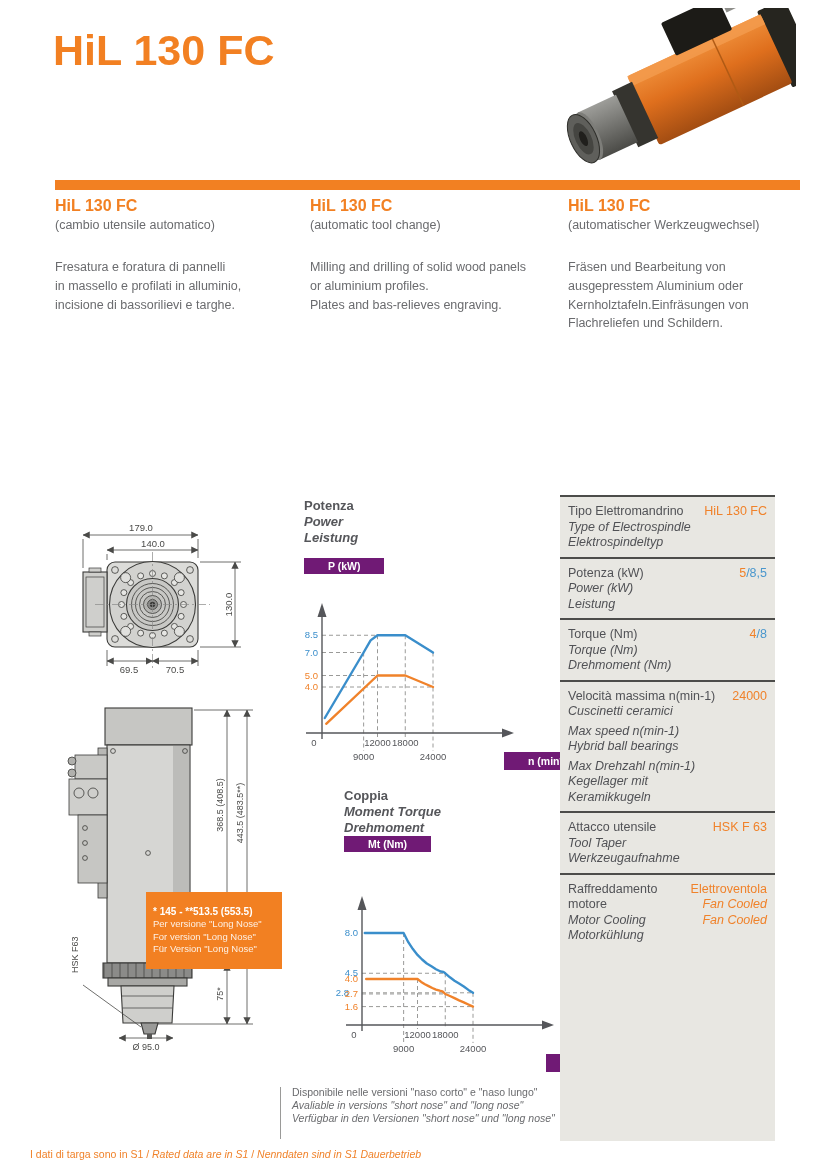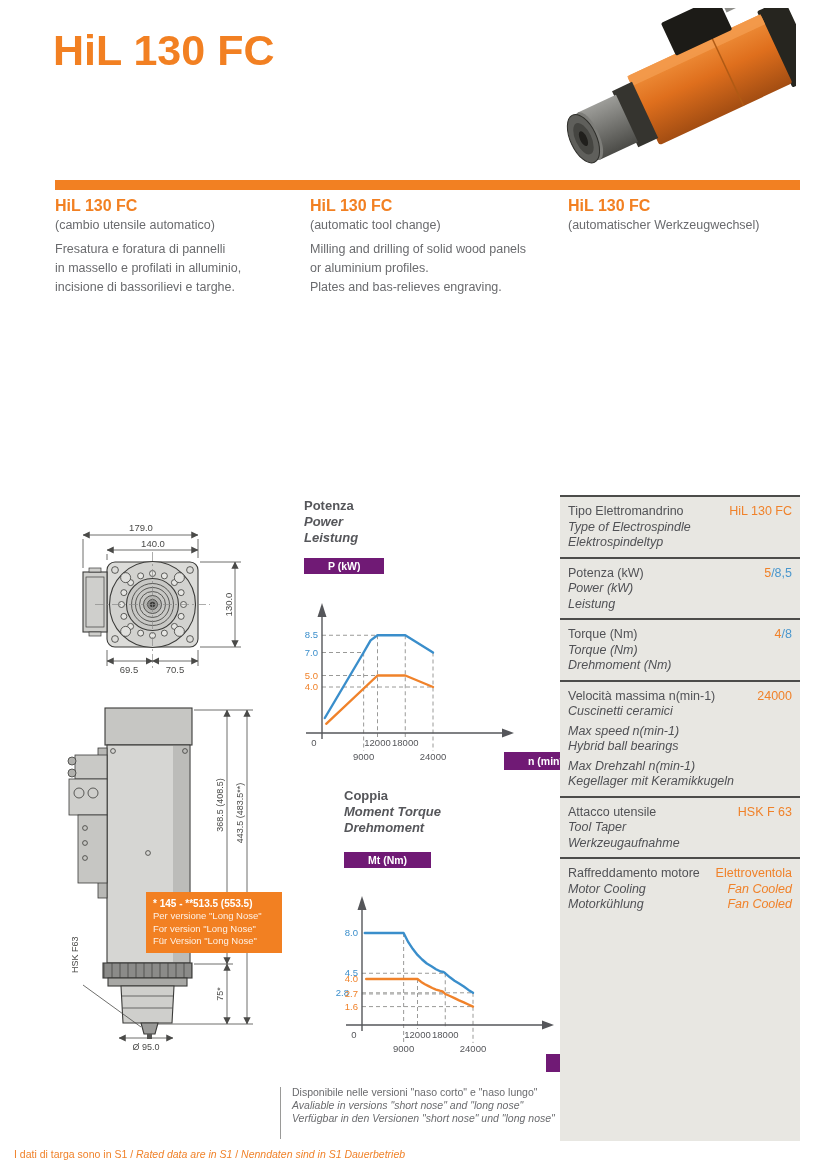--- a/index.html
+++ b/index.html
@@ -10,67 +10,67 @@
   
   .main-title{position:absolute;left:53px;top:26px;font-size:43px;font-weight:800;
               letter-spacing:0px;color:#f28022;}
   .sub-title{position:absolute;left:56px;top:79px;font-size:17px;font-weight:700;
              letter-spacing:1.2px;color:#58595b;}
   .divider-bar{position:absolute;left:55px;top:180px;width:745px;height:10px;background:#f28022;}
 
   
   .intro-col{position:absolute;top:197px;width:238px;}
   .intro-head{font-size:16px;font-weight:700;color:#f28022;margin-bottom:3px;}
-  .intro-sub{font-size:12.5px;color:#6a6b6e;margin-bottom:8px;}
+  .intro-sub{font-size:12.5px;color:#6a6b6e;margin-bottom:26px;}
   .intro-body{font-size:12.5px;line-height:1.5;color:#6a6b6e;white-space:pre-line;}
 
   
   .chart{position:absolute;width:262px;}
   .chart-title{position:absolute;left:8px;top:2px;font-size:13px;font-weight:700;
                color:#55565a;line-height:16px;}
   .chart-title .it{font-style:italic;}
   .badge{position:absolute;background:#701a75;color:#fff;font-size:10.5px;font-weight:700;
          padding:2px 24px;white-space:nowrap;}
   .svg-mount{position:absolute;left:0;width:262px;}
   #chart-power{left:296px;top:496px;height:292px;}
   #chart-power .badge-y{left:8px;top:62px;}
   #chart-power .svg-mount{top:95px;height:192px;}
   #chart-power .badge-x{left:208px;top:256px;}
   #chart-torque{left:296px;top:786px;height:302px;margin-left:40px;}
-  #chart-torque .badge-y{left:8px;top:66px;text-align:right;}
+  #chart-torque .badge-y{left:8px;top:50px;text-align:right;}
   #chart-torque .svg-mount{top:98px;height:202px;}
   #chart-torque .badge-x{left:210px;top:268px;}
 
   
-  .spec-table{position:absolute;left:560px;top:495px;width:240px;height:646px;
+  .spec-table{position:absolute;left:560px;top:495px;width:215px;height:646px;
               background:#e8e7e2;border-top:2px solid #4c4c4a;box-sizing:border-box;}
   .spec-row{display:flex;justify-content:space-between;align-items:flex-start;
             padding:7px 8px 6px 8px;border-bottom:2px solid #4c4c4a;font-size:12.5px;line-height:15.5px;}
   .spec-row:last-child{border-bottom:none;}
   .spec-labels{color:#515256;}
   .spec-group{margin-bottom:4px;}
   .spec-group:last-child{margin-bottom:0;}
   .spec-values{text-align:right;white-space:nowrap;font-weight:400;}
   .spec-line.i, .spec-vline.i{font-style:italic;}
   .c-o{color:#f0822a;}
   .c-b{color:#4a97cd;}
 
   
   .callout{position:absolute;left:146px;top:892px;width:136px;background:#f28022;
-           box-sizing:border-box;padding:5px 7px;color:#fff;}
+           box-sizing:border-box;padding:13px 7px;color:#fff;}
   .callout .l1{font-size:10px;font-weight:700;line-height:13px;}
   .callout .ln{font-size:9.5px;line-height:12.5px;color:rgba(255,255,255,0.88);}
 
   
   .foot{position:absolute;top:1086px;font-size:10.5px;line-height:13px;color:#6a6b6e;}
   #foot-left{left:30px;width:248px;}
   #foot-mid{left:292px;width:290px;}
   .foot-div{position:absolute;left:280px;top:1087px;width:1px;height:52px;background:#9a9a98;}
   .foot-line.i{font-style:italic;}
-  .foot-bottom{position:absolute;left:14px;top:1148px;font-size:10.5px;color:#f0822a;}
+  .foot-bottom{position:absolute;left:30px;top:1148px;font-size:10.5px;color:#f0822a;}
   .foot-bottom .i{font-style:italic;}
 
   svg text{font-family:"Liberation Sans", sans-serif;}
 </style>
 </head>
 <body>
 
 <div class="page">
 
   <div class="main-title">HiL 130 FC</div>
@@ -118,20 +118,24 @@
   <div class="intro-col" style="left:310px;">
     <div class="intro-head">HiL 130 FC</div>
     <div class="intro-sub">(automatic tool change)</div>
     <div class="intro-body">Milling and drilling of solid wood panels
 or aluminium profiles.
 Plates and bas-relieves engraving.</div>
   </div>
   <div class="intro-col" style="left:568px;width:232px;">
     <div class="intro-head">HiL 130 FC</div>
     <div class="intro-sub">(automatischer Werkzeugwechsel)</div>
+    <div class="intro-body">Fräsen und Bearbeitung von
+ausgepresstem Aluminium oder
+Kernholztafeln.Einfräsungen von
+Flachreliefen und Schildern.</div>
   </div>
 
   <svg class="abs" style="left:45px;top:498px;" width="245" height="200" viewBox="0 0 245 200">
     <defs>
       <marker id="arrF" viewBox="0 0 8 8" refX="7.5" refY="4" markerWidth="9" markerHeight="9" orient="auto-start-reverse">
         <path d="M0,0 L8,4 L0,8 z" fill="#4a4a48"></path>
       </marker>
     </defs>
     <g stroke="#3b3b39" fill="none" stroke-width="1.1">
       <rect x="62" y="64" width="91" height="85" rx="8" fill="#dcdcd9"></rect>

